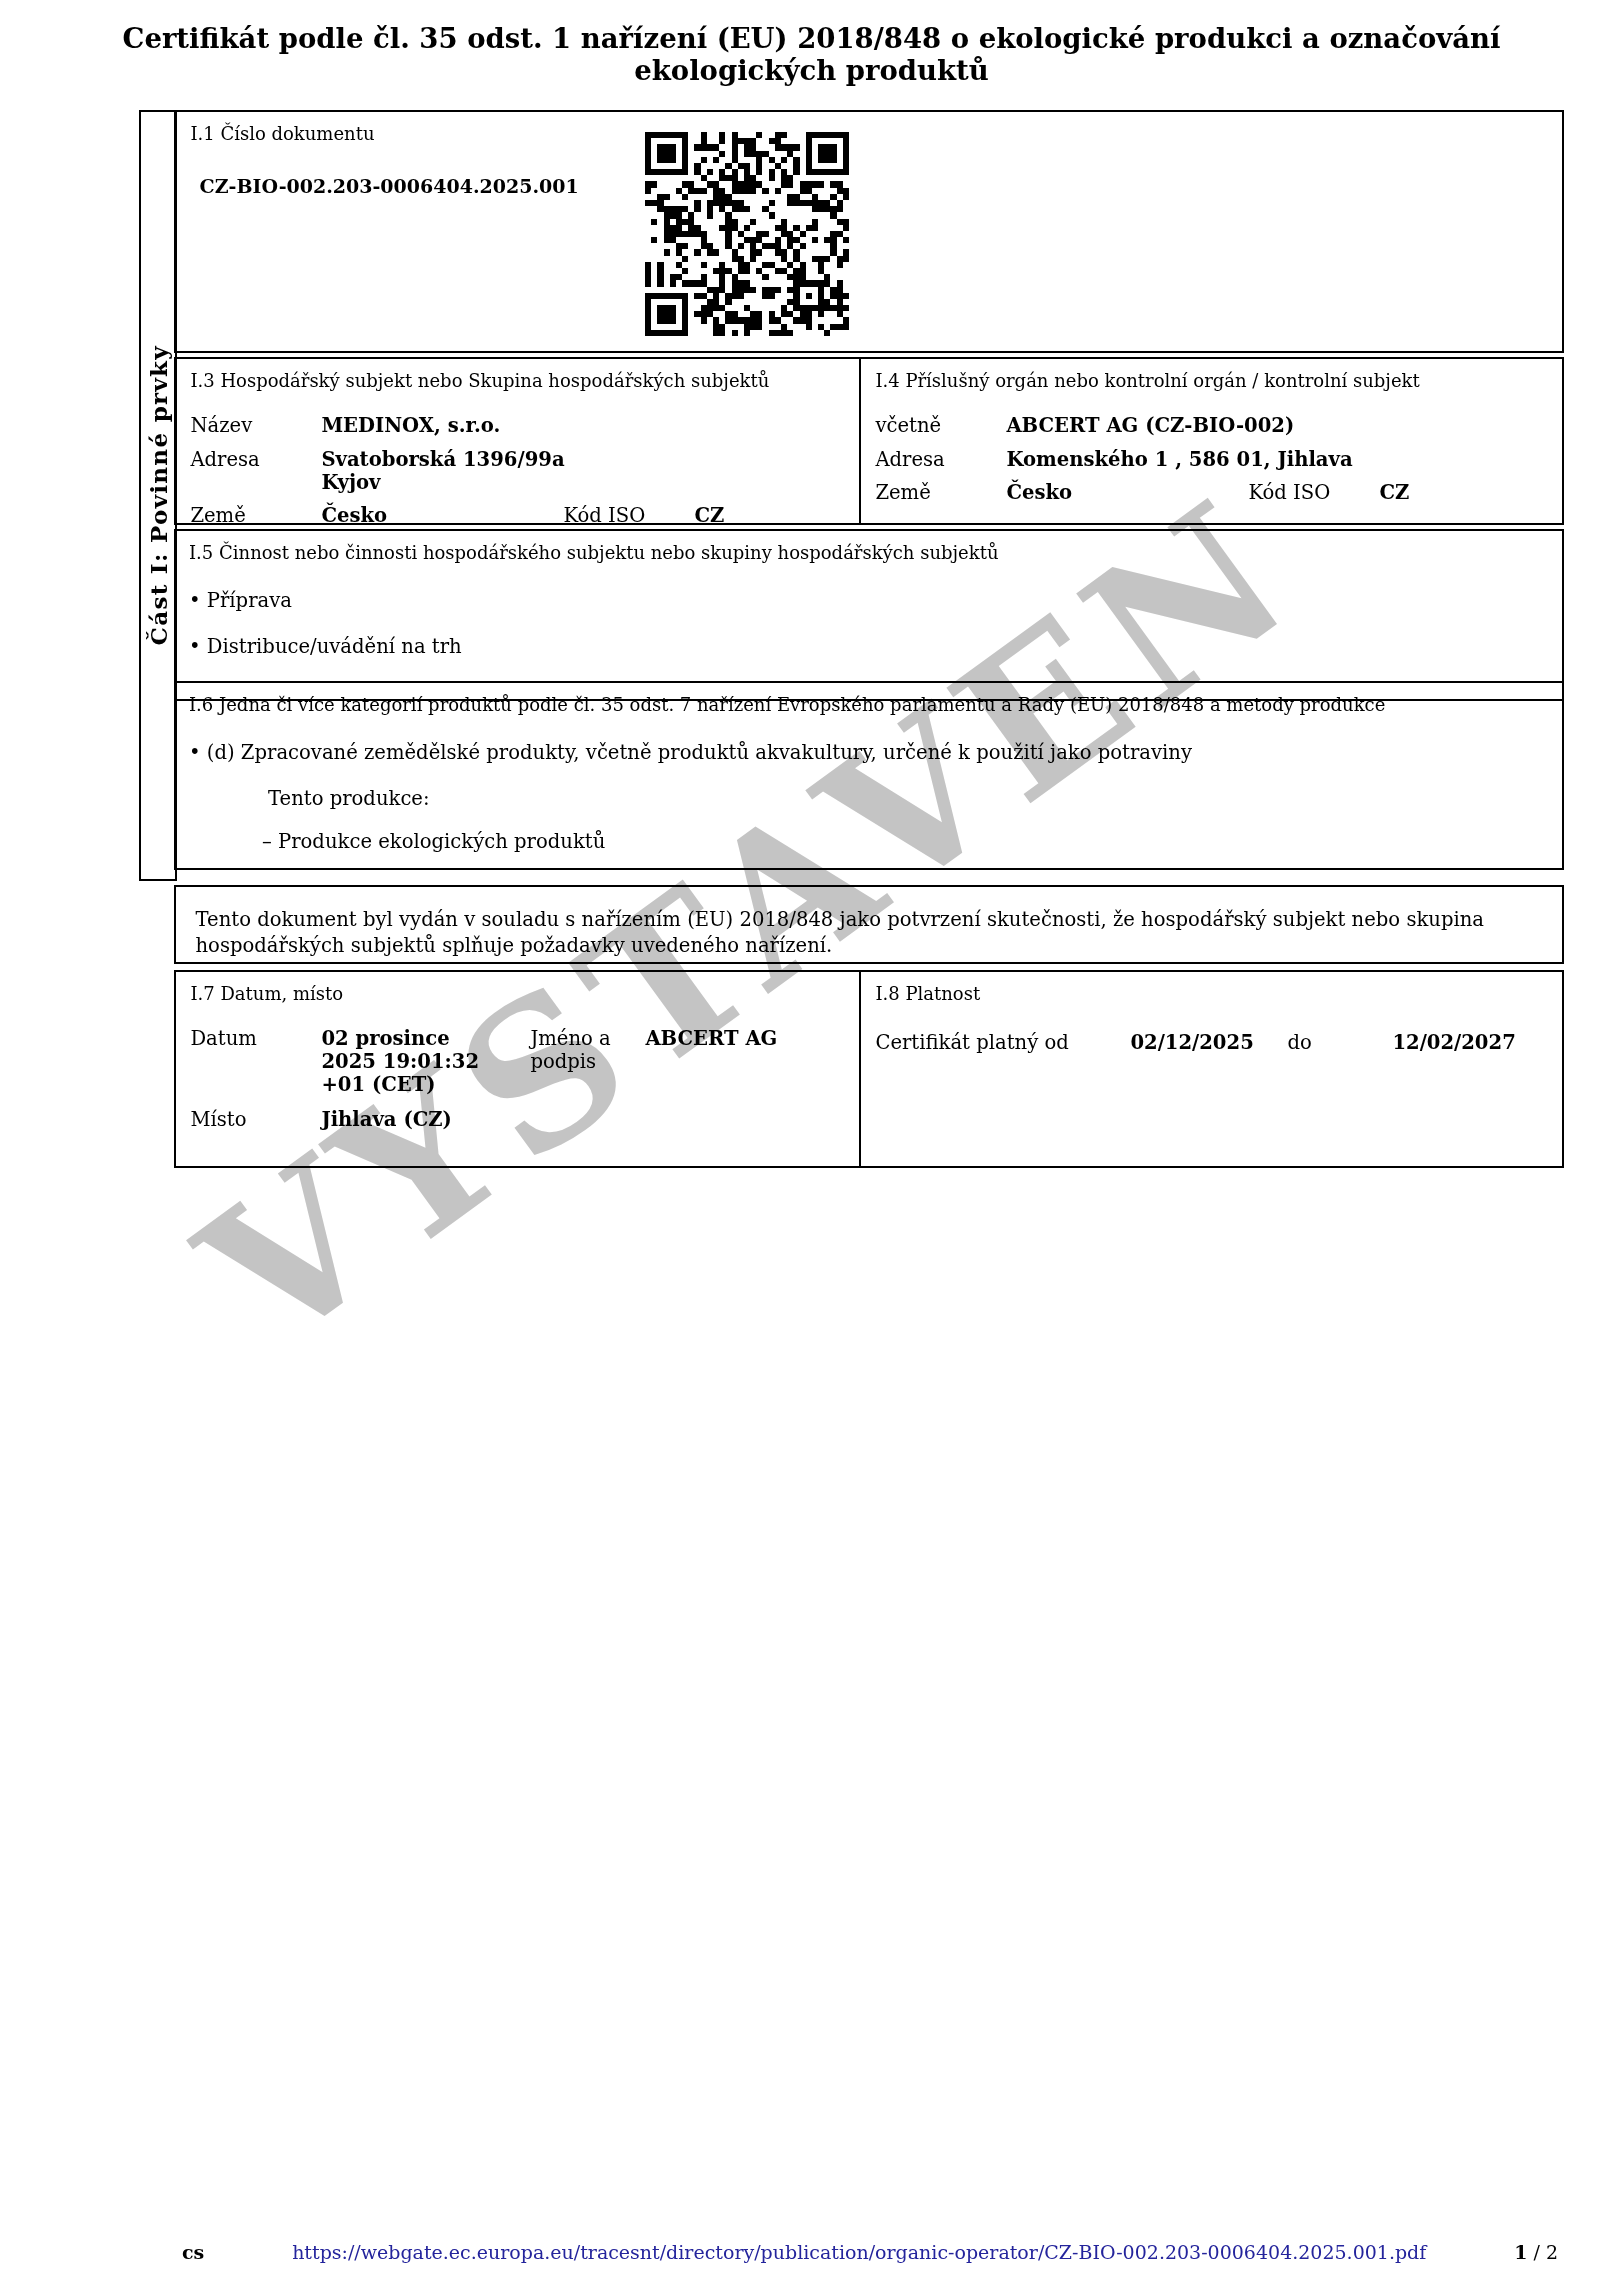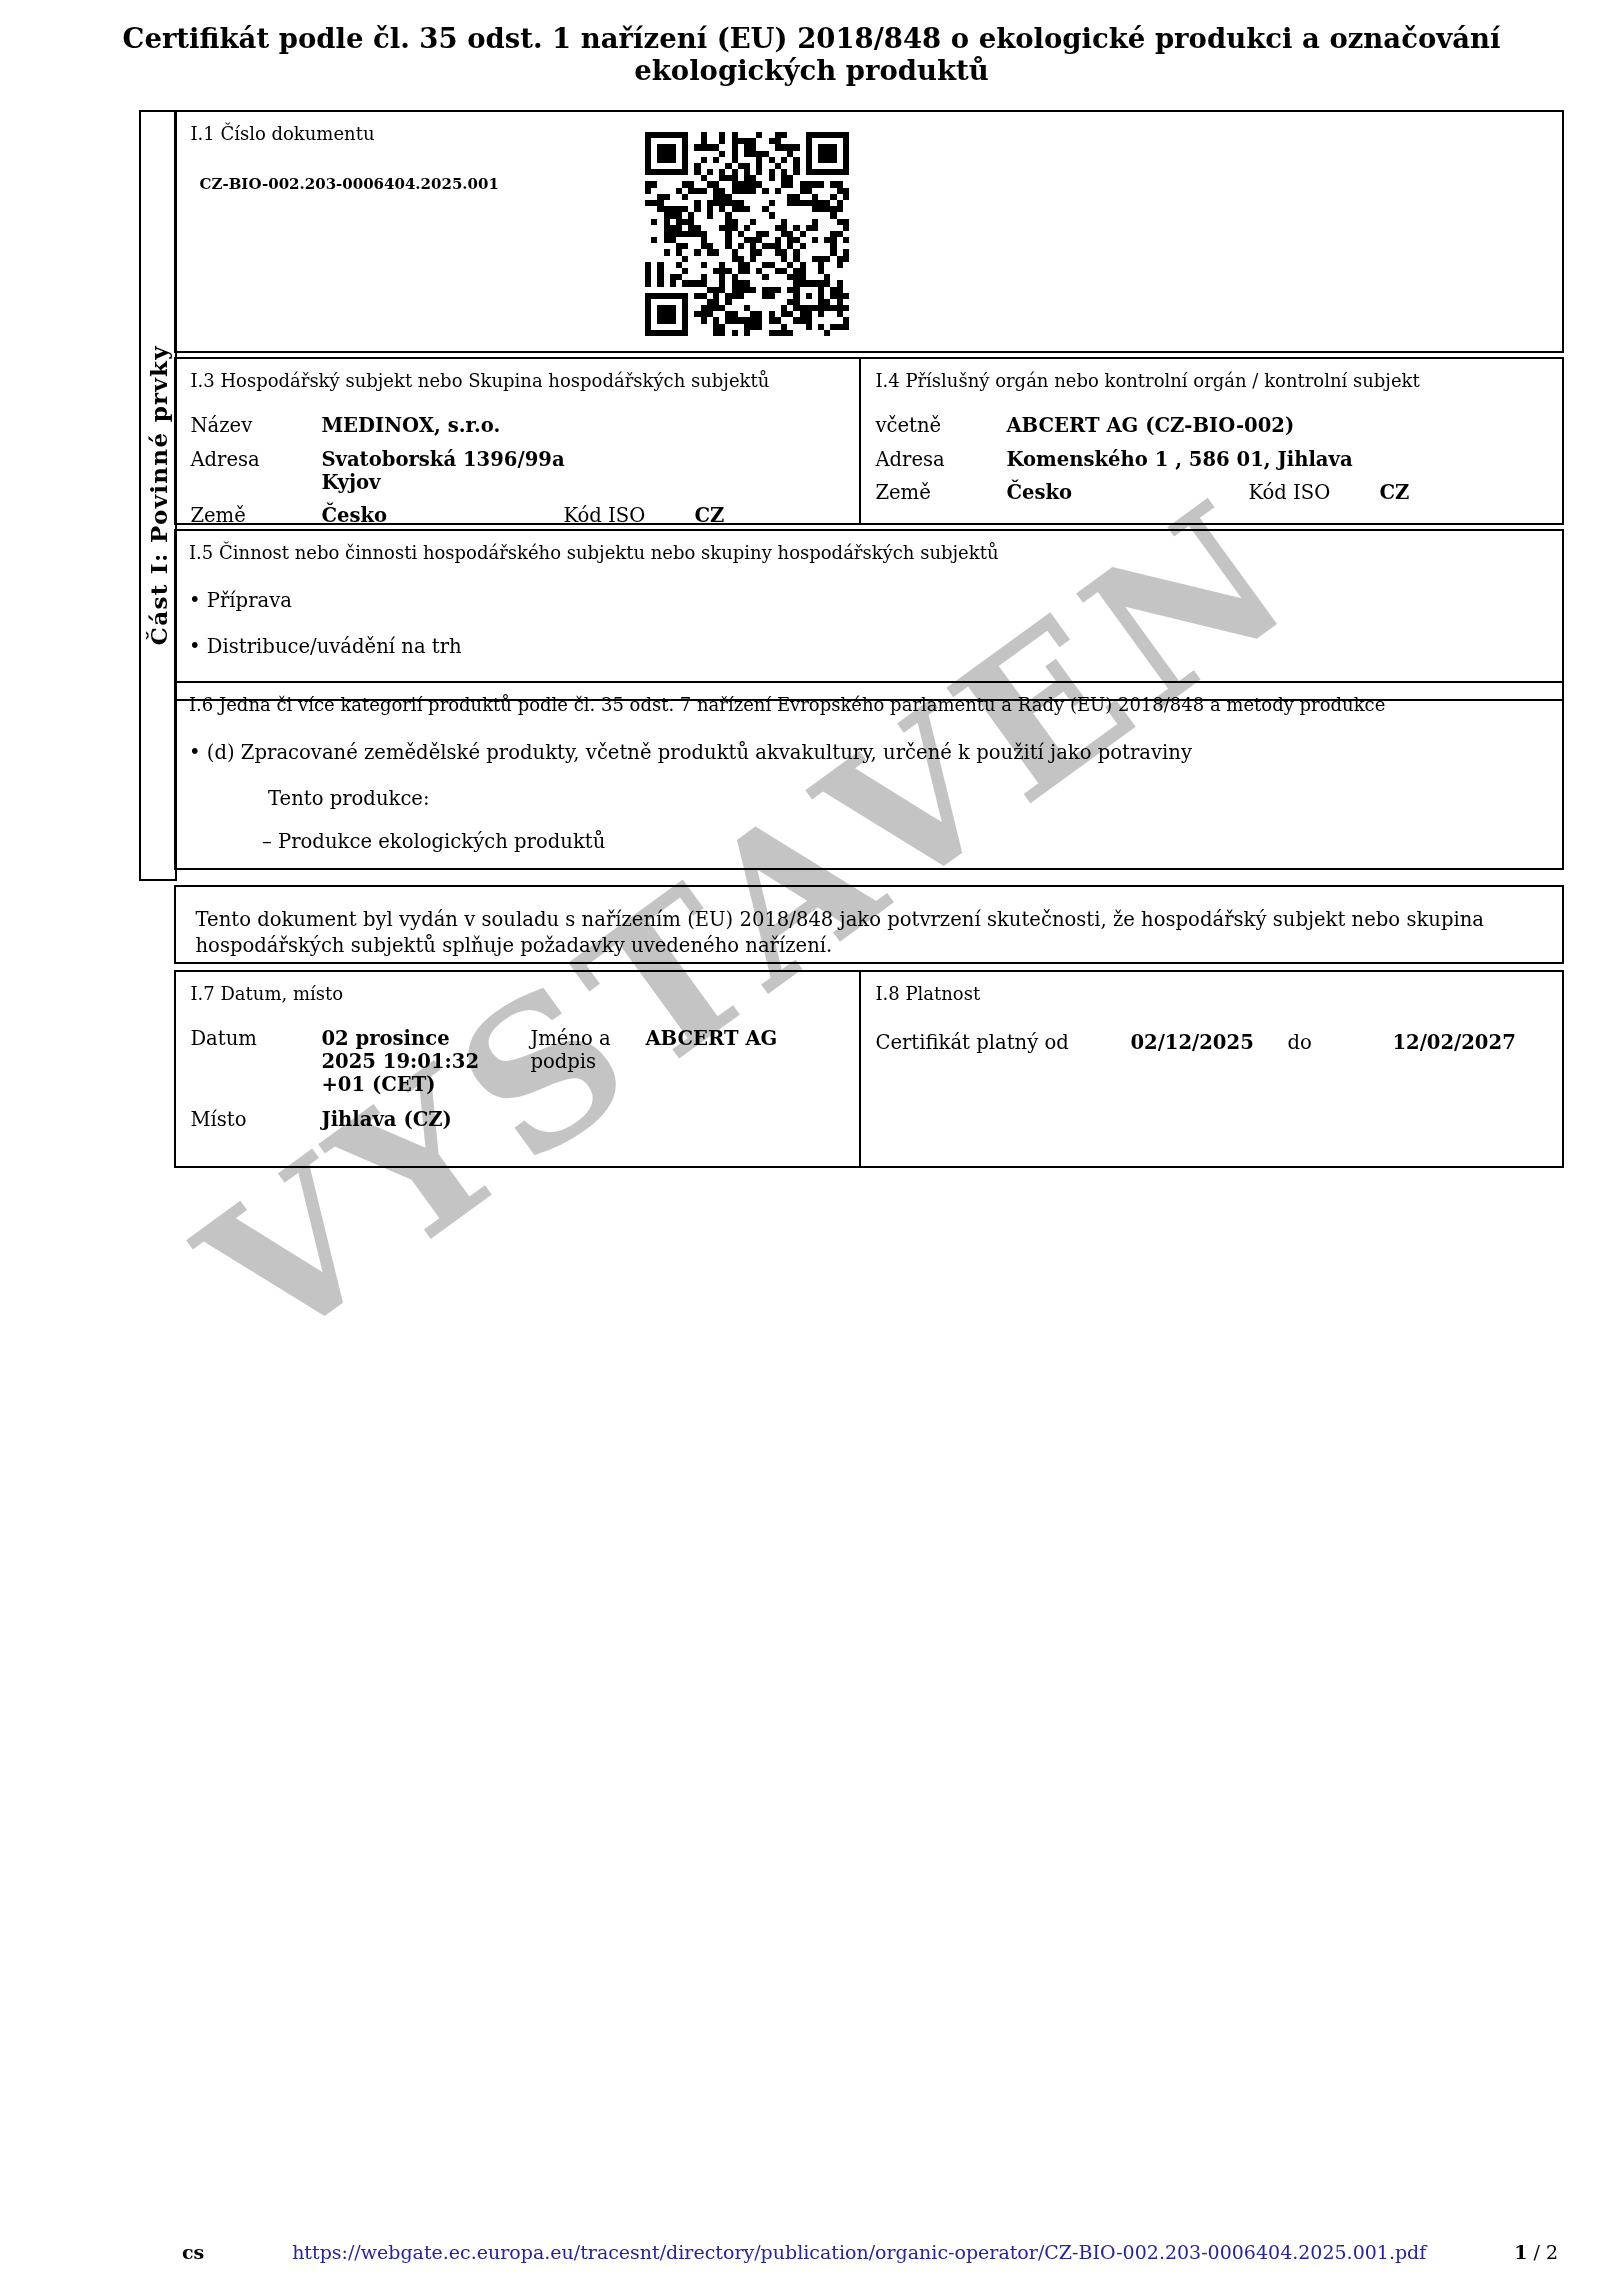--- a/index.html
+++ b/index.html
@@ -28,21 +28,21 @@
   .row4{top:681px;height:189px;display:block;}
   .stmt{top:885px;height:79px;display:block;}
   .row5{top:970px;height:198px;}
 
   .cell{box-sizing:border-box;padding:10.5px 14.4px;position:relative;}
   .cell-l{width:683px;}
   .cell-r{flex:1;border-left:2px solid #000;}
   .full{padding:10.5px 13px;box-sizing:border-box;width:100%;}
 
   .heading{font-size:18px;margin:0 0 6.5px 0;}
-  .docnum{font-size:15px;font-weight:bold;margin:31px 0 0 9.2px;}
+  .docnum{font-size:19px;font-weight:bold;margin:31px 0 0 9.2px;}
 
   .qr{position:absolute;right:10.5px;top:19.6px;width:204px;height:204px;}
 
   .chk-row{display:flex;align-items:center;gap:13px;margin-top:17px;font-size:19.6px;}
   .chk-row:first-of-type{margin-top:26px;}
   .checkbox{width:21px;height:21px;border:2px solid #000;box-sizing:border-box;flex:0 0 auto;
             display:flex;align-items:center;justify-content:center;font-size:22px;line-height:1;}
   .checkbox.checked::after{content:"\2713";position:relative;top:-2.6px;}
 
   .field{display:flex;font-size:19.6px;margin-bottom:10.5px;align-items:flex-start;}

